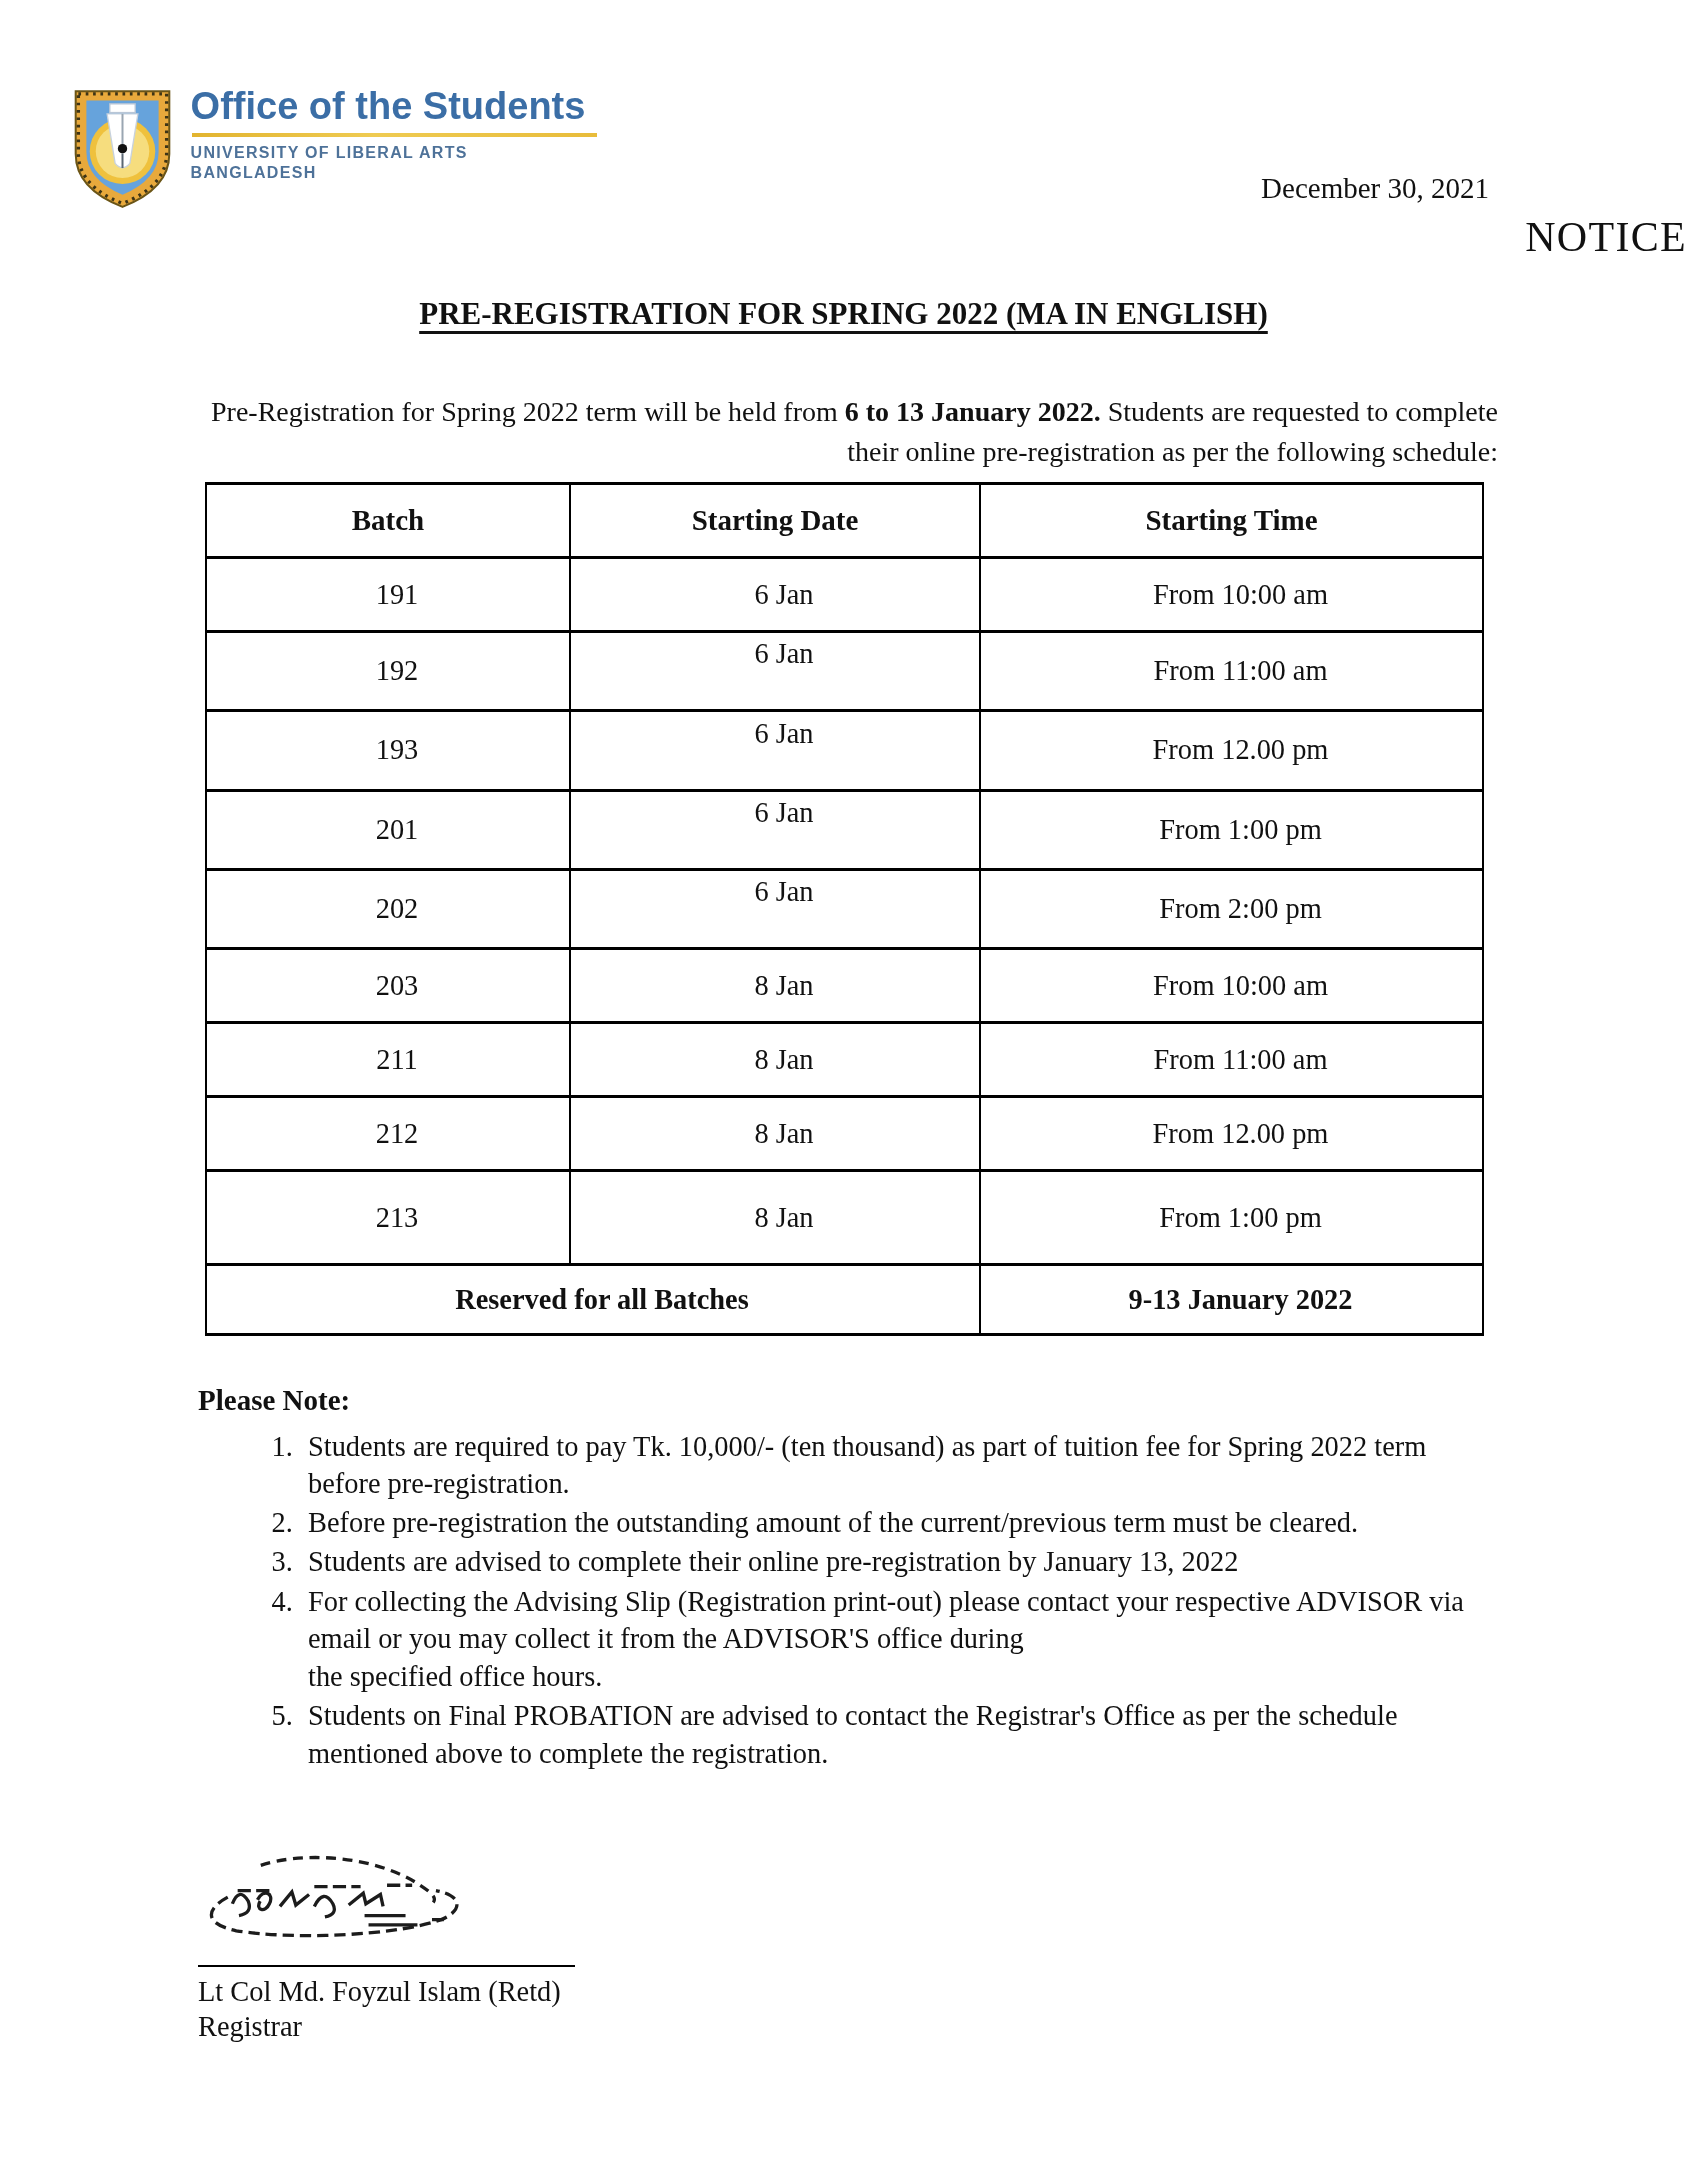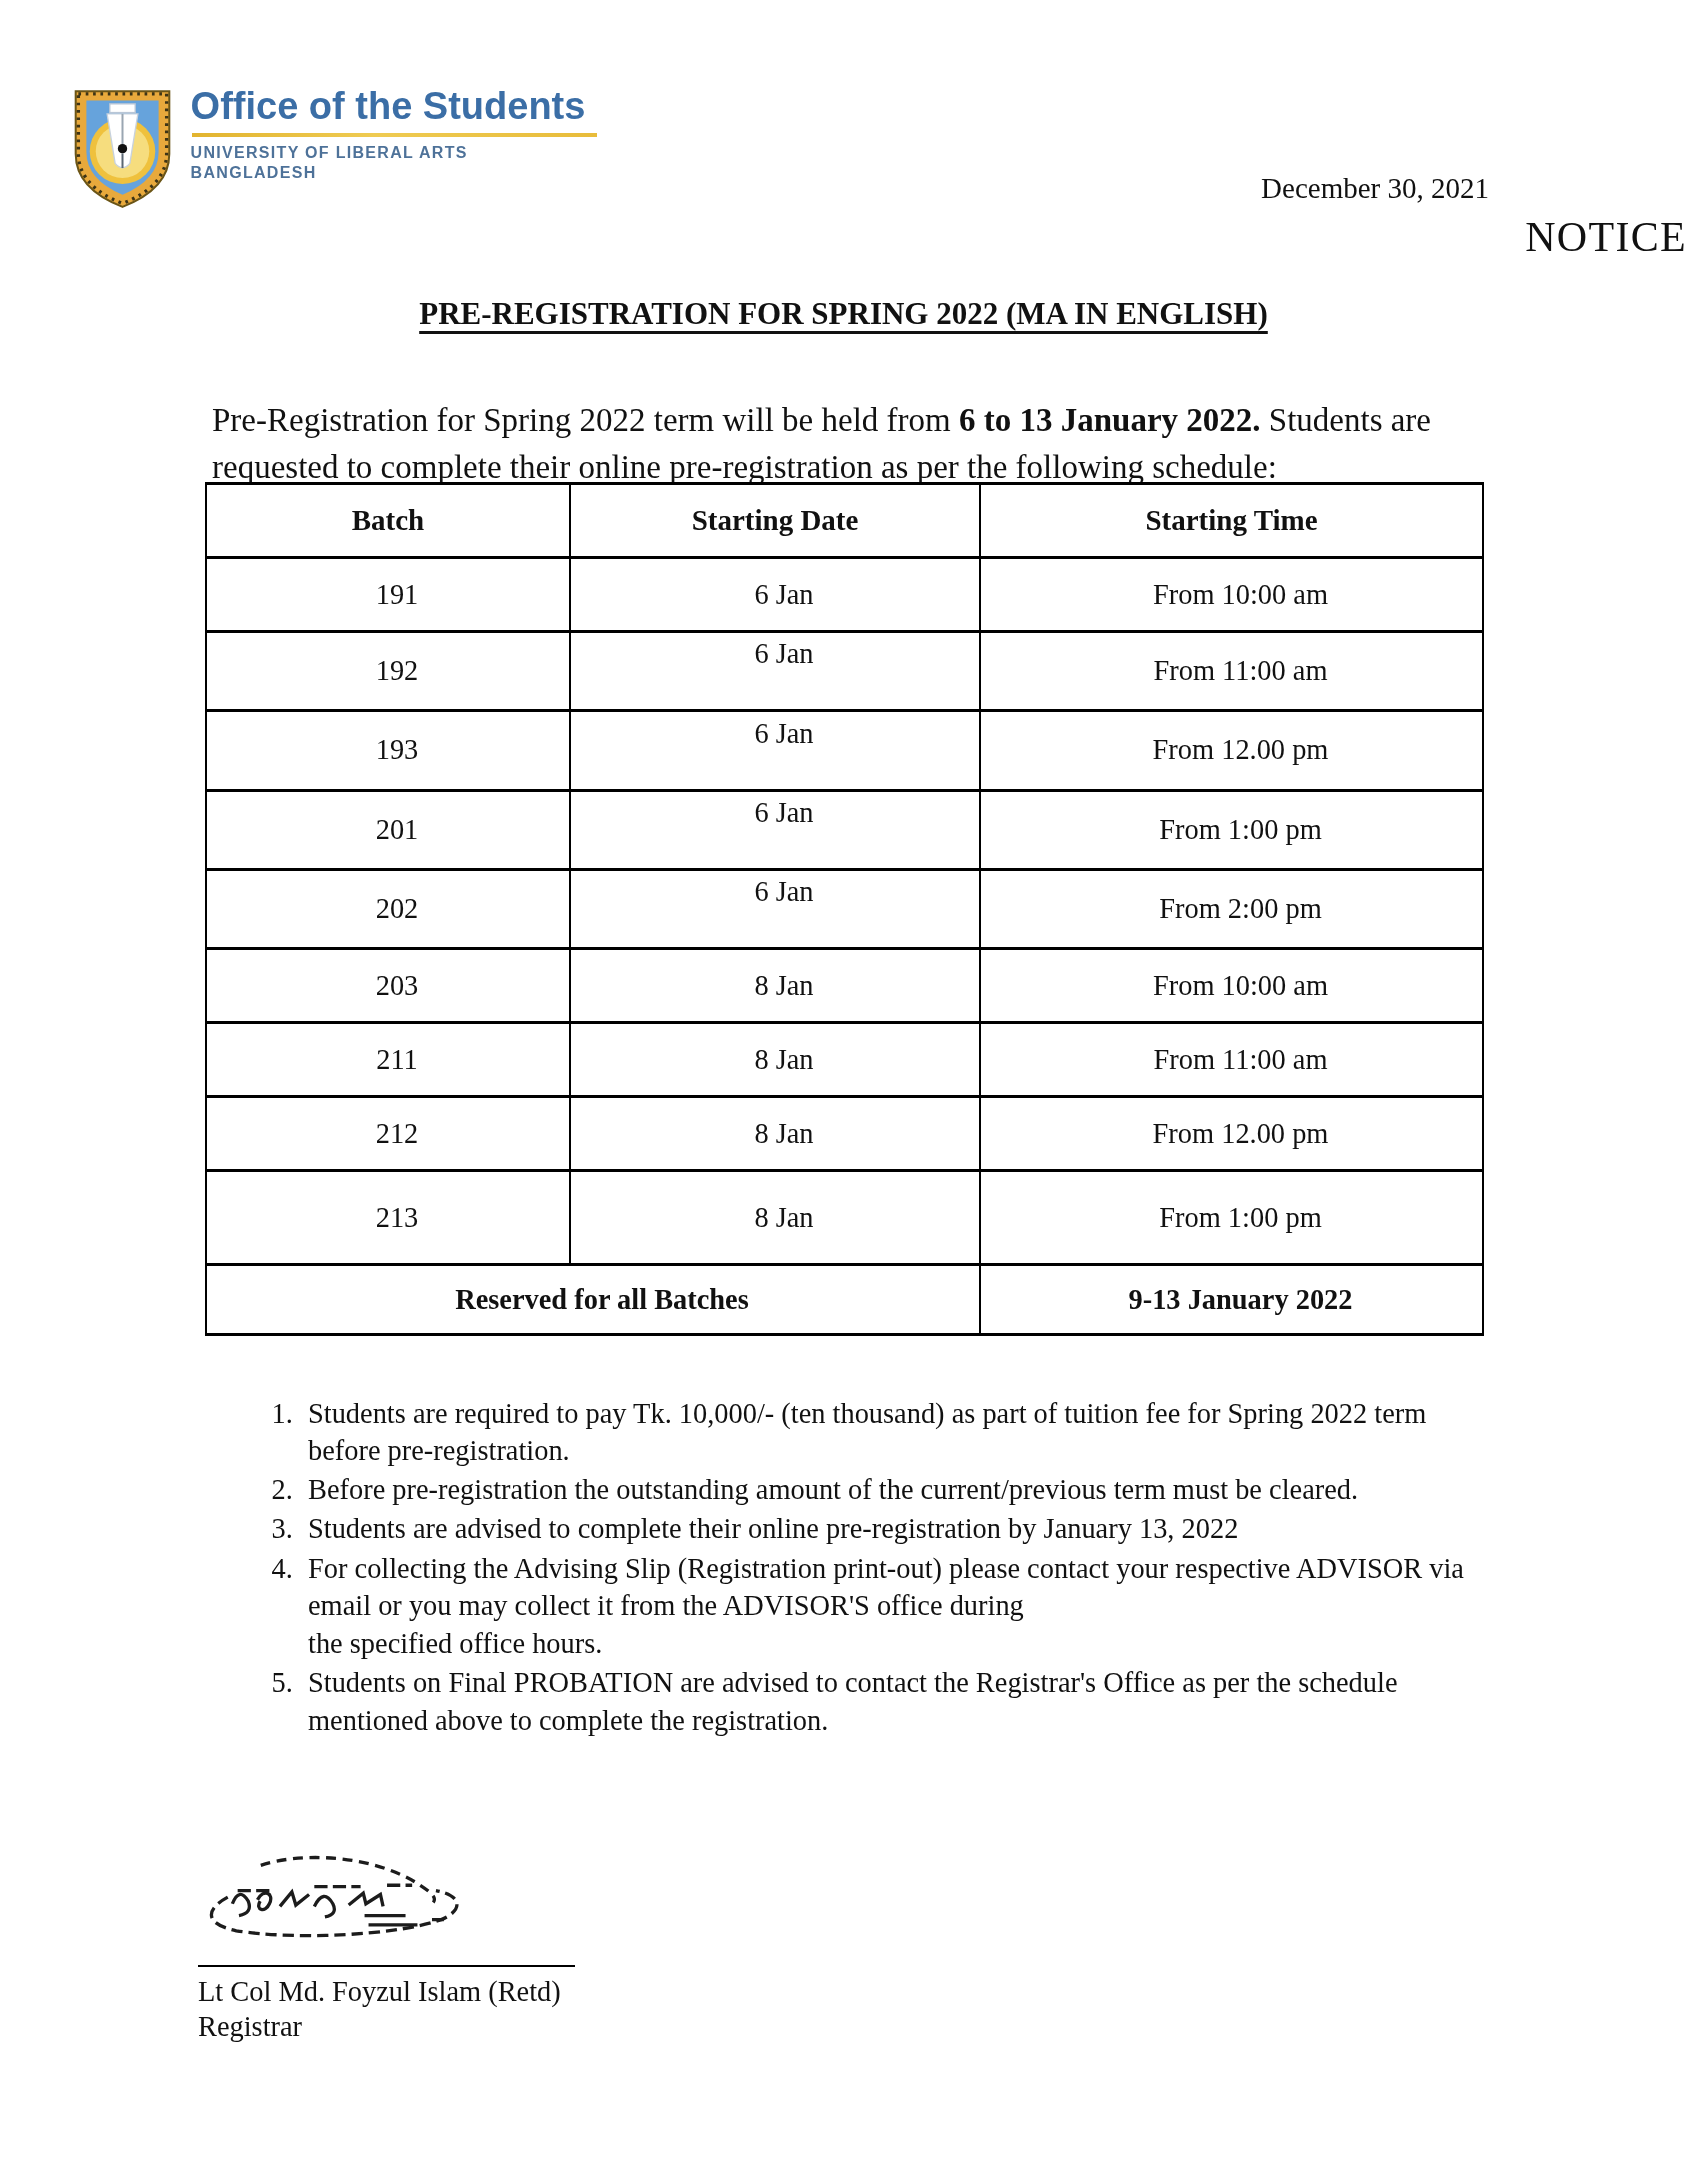--- a/index.html
+++ b/index.html
@@ -20,21 +20,21 @@
   .logo-divider{height:4px;width:405px;margin:6.6px 0 5.3px 1.3px;
     background:linear-gradient(90deg,#E2B42F 0%,#EFCB52 45%,#E8BC3A 100%);}
   .logo-sub{font-size:16px;font-weight:600;color:#4E7299;letter-spacing:1.3px;line-height:1.24;}
   
   .doc-date{position:absolute;top:172px;right:198px;font-size:29px;}
   .notice-title{position:absolute;top:213px;left:0;width:100%;text-align:right;
     font-size:42px;font-weight:normal;letter-spacing:1.3px;}
   .subject{position:absolute;top:296px;left:0;width:100%;text-align:center;}
   .subject span{font-size:31px;font-weight:bold;text-decoration:underline;
     text-decoration-thickness:2.6px;text-underline-offset:6.6px;}
-  .intro{position:absolute;left:212px;top:364px;width:1300px;font-size:33px;line-height:1.42;}
+  .intro{position:absolute;left:198px;top:364px;width:1300px;font-size:28px;line-height:1.42;text-align:right;}
   
   .schedule{position:absolute;left:205px;top:482px;}
   table.sched{border-collapse:collapse;table-layout:fixed;width:1277px;}
   table.sched td,table.sched th{
     border-left:2px solid #000;border-right:2px solid #000;
     border-top:3.3px solid #000;border-bottom:3.3px solid #000;
     font-size:28.4px;text-align:center;vertical-align:middle;padding:0;}
   table.sched th{font-weight:bold;font-size:29px;height:71px;}
   table.sched td{height:71px;padding-left:18px;}
   table.sched tr.tall td{height:91px;}
@@ -150,20 +150,21 @@
           </tr>
           <tr class="footer-row">
             <td colspan="2">Reserved for all Batches</td>
             <td>9-13 January 2022</td>
           </tr>
         </tbody>
     </table>
   </div>
 
   <div class="notes">
+    <div class="notes-title">Please Note:</div>
     <ol class="note-list">
         <li>Students are required to pay Tk. 10,000/- (ten thousand) as part of tuition fee for Spring 2022 term before pre-registration.</li>
         <li>Before pre-registration the outstanding amount of the current/previous term must be cleared.</li>
         <li>Students are advised to complete their online pre-registration by January 13, 2022</li>
         <li>For collecting the Advising Slip (Registration print-out) please contact your respective ADVISOR via email or you may collect it from the ADVISOR'S office during
 the specified office hours.</li>
         <li>Students on Final PROBATION are advised to contact the Registrar's Office as per the schedule mentioned above to complete the registration.</li>
       </ol>
   </div>
 

